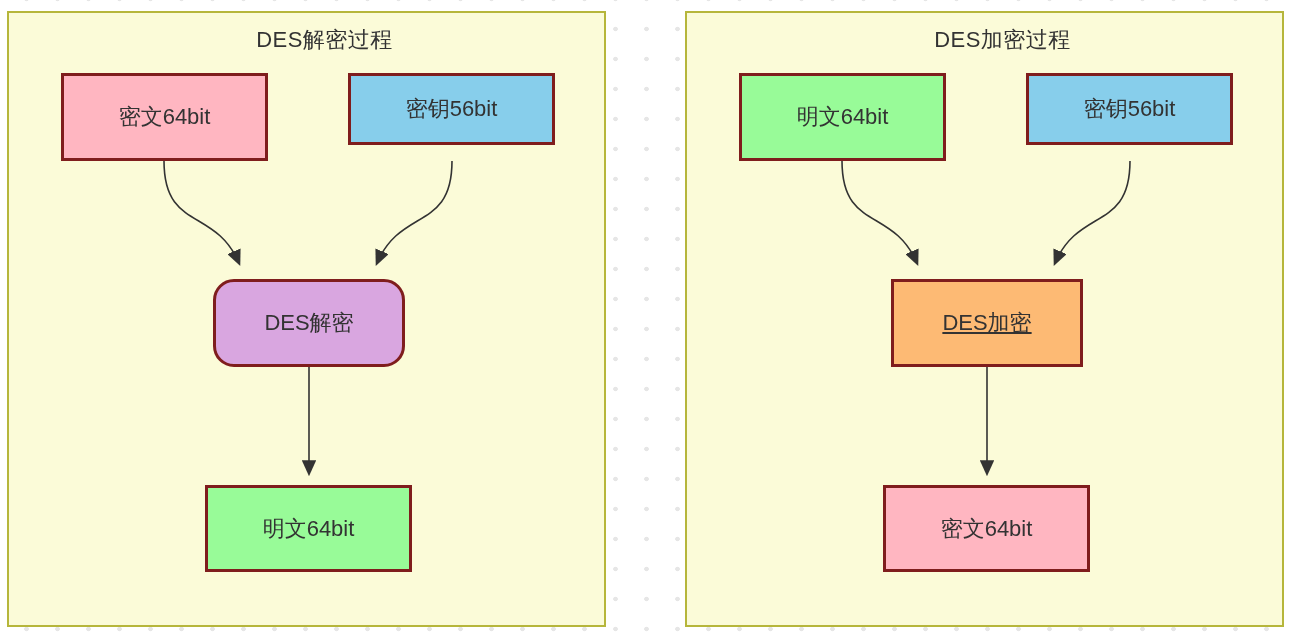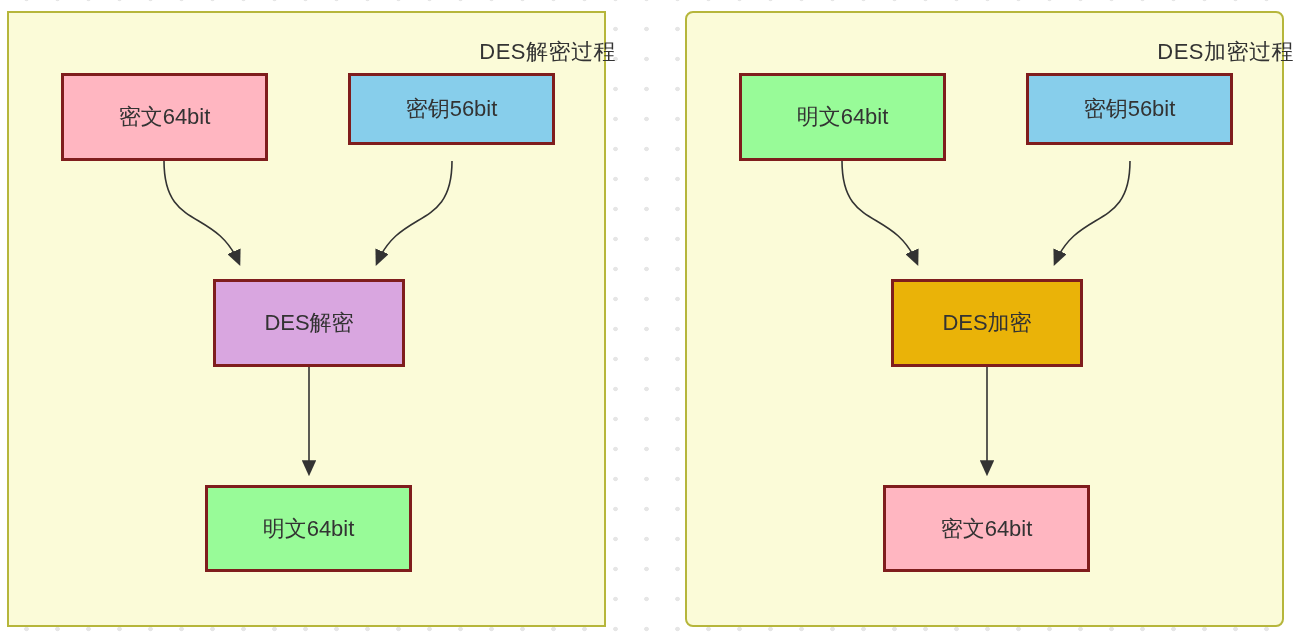--- a/index.html
+++ b/index.html
@@ -20,31 +20,30 @@
   .panel {
     position: absolute;
     top: 11px;
     width: 599px;
     height: 616px;
     background: #FBFBD8;
     border: 2px solid #b6b63b;
     box-sizing: border-box;
   }
   .panel.left  { left: 7px; }
-  .panel.right { left: 685px; border-radius: 8px; }
+  .panel.right { left: 685px; }
   .panel-title {
     position: absolute;
     top: 12px;
-    left: 12px;
+    left: 18px;
     width: 100%;
-    text-align: right;
+    text-align: center;
     font-size: 22px;
     color: #333333;
     letter-spacing: 0.5px;
-    margin-top: 12px;
   }
   .node {
     position: absolute;
     box-sizing: border-box;
     border: 3px solid #7f1d1d;
     display: flex;
     align-items: center;
     justify-content: center;
     font-size: 22px;
     color: #333333;
@@ -88,21 +87,21 @@
       <path d="M 443,148 C 443,218 392,194 368,250" fill="none" stroke="#333333" stroke-width="1.6" marker-end="url(#arrowL)"></path>
       <path d="M 300,354 L 300,460" fill="none" stroke="#333333" stroke-width="1.6" marker-end="url(#arrowL)"></path>
     </svg>
 
     <div class="node input1" style="background-color: rgb(255, 182, 193);">
       <span>密文64bit</span>
     </div>
     <div class="node input2" style="background-color: rgb(135, 206, 235);">
       <span>密钥56bit</span>
     </div>
-    <div class="node process" style="background-color: rgb(217, 166, 224);">
+    <div class="node process" style="background-color: rgb(217, 166, 224); border-radius: 21px;">
       <span>DES解密</span>
     </div>
     <div class="node output" style="background-color: rgb(152, 251, 152);">
       <span>明文64bit</span>
     </div>
   </section>
 
   <section class="panel right">
     <div class="panel-title">DES加密过程</div>
 
@@ -116,21 +115,21 @@
       <path d="M 443,148 C 443,218 392,194 368,250" fill="none" stroke="#333333" stroke-width="1.6" marker-end="url(#arrowR)"></path>
       <path d="M 300,354 L 300,460" fill="none" stroke="#333333" stroke-width="1.6" marker-end="url(#arrowR)"></path>
     </svg>
 
     <div class="node input1" style="background-color: rgb(152, 251, 152);">
       <span>明文64bit</span>
     </div>
     <div class="node input2" style="background-color: rgb(135, 206, 235);">
       <span>密钥56bit</span>
     </div>
-    <div class="node process" style="background-color: #eab308;">
+    <div class="node process" style="background-color: #fdba74; text-decoration: underline;">
       <span>DES加密</span>
     </div>
     <div class="node output" style="background-color: rgb(255, 182, 193);">
       <span>密文64bit</span>
     </div>
   </section>
 
 </div>
 
 </body></html>

